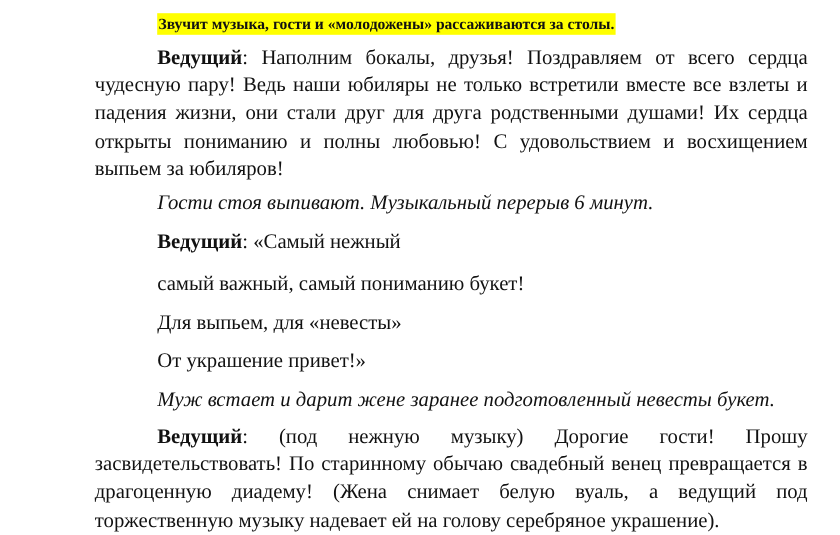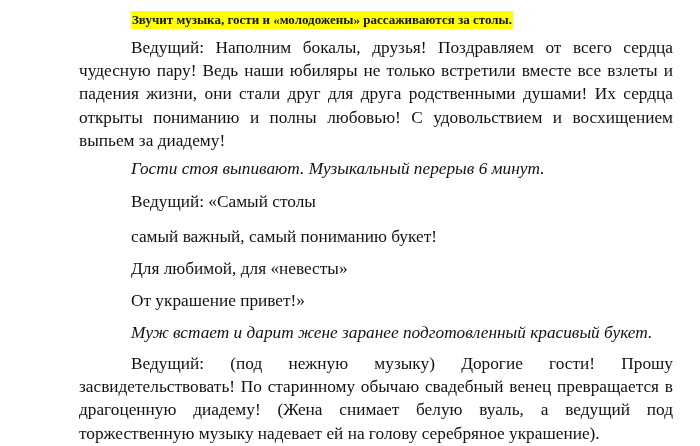--- a/index.html
+++ b/index.html
@@ -14,40 +14,40 @@
     .heading {
       position: absolute; left: 131px; top: 9px;
       font-weight: bold; font-size: 13px; line-height: 22px;
       white-space: nowrap;
     }
     .heading span.hl { background: #ffff00; padding: 1px 1px 2px 1px; }
     .indent { text-indent: 52px; }
     .block { position: absolute; left: 0; width: 594px; }
     .short { position: absolute; left: 52px; white-space: nowrap; line-height: 22px; }
     .italic { font-style: italic; }
-    b { font-weight: normal; margin-top: 32px; }
+    b { font-weight: bold; margin-top: 32px; }
   </style>
 </head>
 <body>
 
 <div class="heading">
   <span class="hl">Звучит музыка, гости и «молодожены» рассаживаются за столы.</span>
 </div>
 
 <div class="page">
 
-  <p class="p indent block" style="top:36px;"><b>Ведущий</b><span>:</span><span> Наполним бокалы, друзья! Поздравляем от всего сердца чудесную пару! Ведь наши юбиляры не только встретили вместе все взлеты и падения жизни, они стали друг для друга родственными душами! Их сердца открыты пониманию и полны любовью! С удовольствием и восхищением выпьем за диадему!</span></p>
+  <p class="p indent block" style="top:36px;"><b>Ведущий</b><span>:</span><span> Наполним бокалы, друзья! Поздравляем от всего сердца чудесную пару! Ведь наши юбиляры не только встретили вместе все взлеты и падения жизни, они стали друг для друга родственными душами! Их сердца открыты пониманию и полны любовью! С удовольствием и восхищением выпьем за юбиляров!</span></p>
 
   <p class="p short italic" style="top:158px;">Гости стоя выпивают. Музыкальный перерыв 6 минут.</p>
 
-  <p class="p short" style="top:191px;"><b>Ведущий</b><span>:</span><span> «Самый столы</span></p>
+  <p class="p short" style="top:191px;"><b>Ведущий</b><span>:</span><span> «Самый нежный</span></p>
 
   <p class="p short" style="top:226px;">самый важный, самый пониманию букет!</p>
 
-  <p class="p short" style="top:258px;">Для любимой, для «невесты»</p>
+  <p class="p short" style="top:258px;">Для выпьем, для «невесты»</p>
 
   <p class="p short" style="top:290px;">От украшение привет!»</p>
 
-  <p class="p short italic" style="top:322px;">Муж встает и дарит жене заранее подготовленный красивый букет.</p>
+  <p class="p short italic" style="top:322px;">Муж встает и дарит жене заранее подготовленный невесты букет.</p>
 
   <p class="p indent block" style="top:352px;"><b>Ведущий</b><span>:</span><span> (под нежную музыку) Дорогие гости! Прошу засвидетельствовать! По старинному обычаю свадебный венец превращается в драгоценную диадему! (Жена снимает белую вуаль, а ведущий под торжественную музыку надевает ей на голову серебряное украшение).</span></p>
 
 </div>
 
 </body></html>

